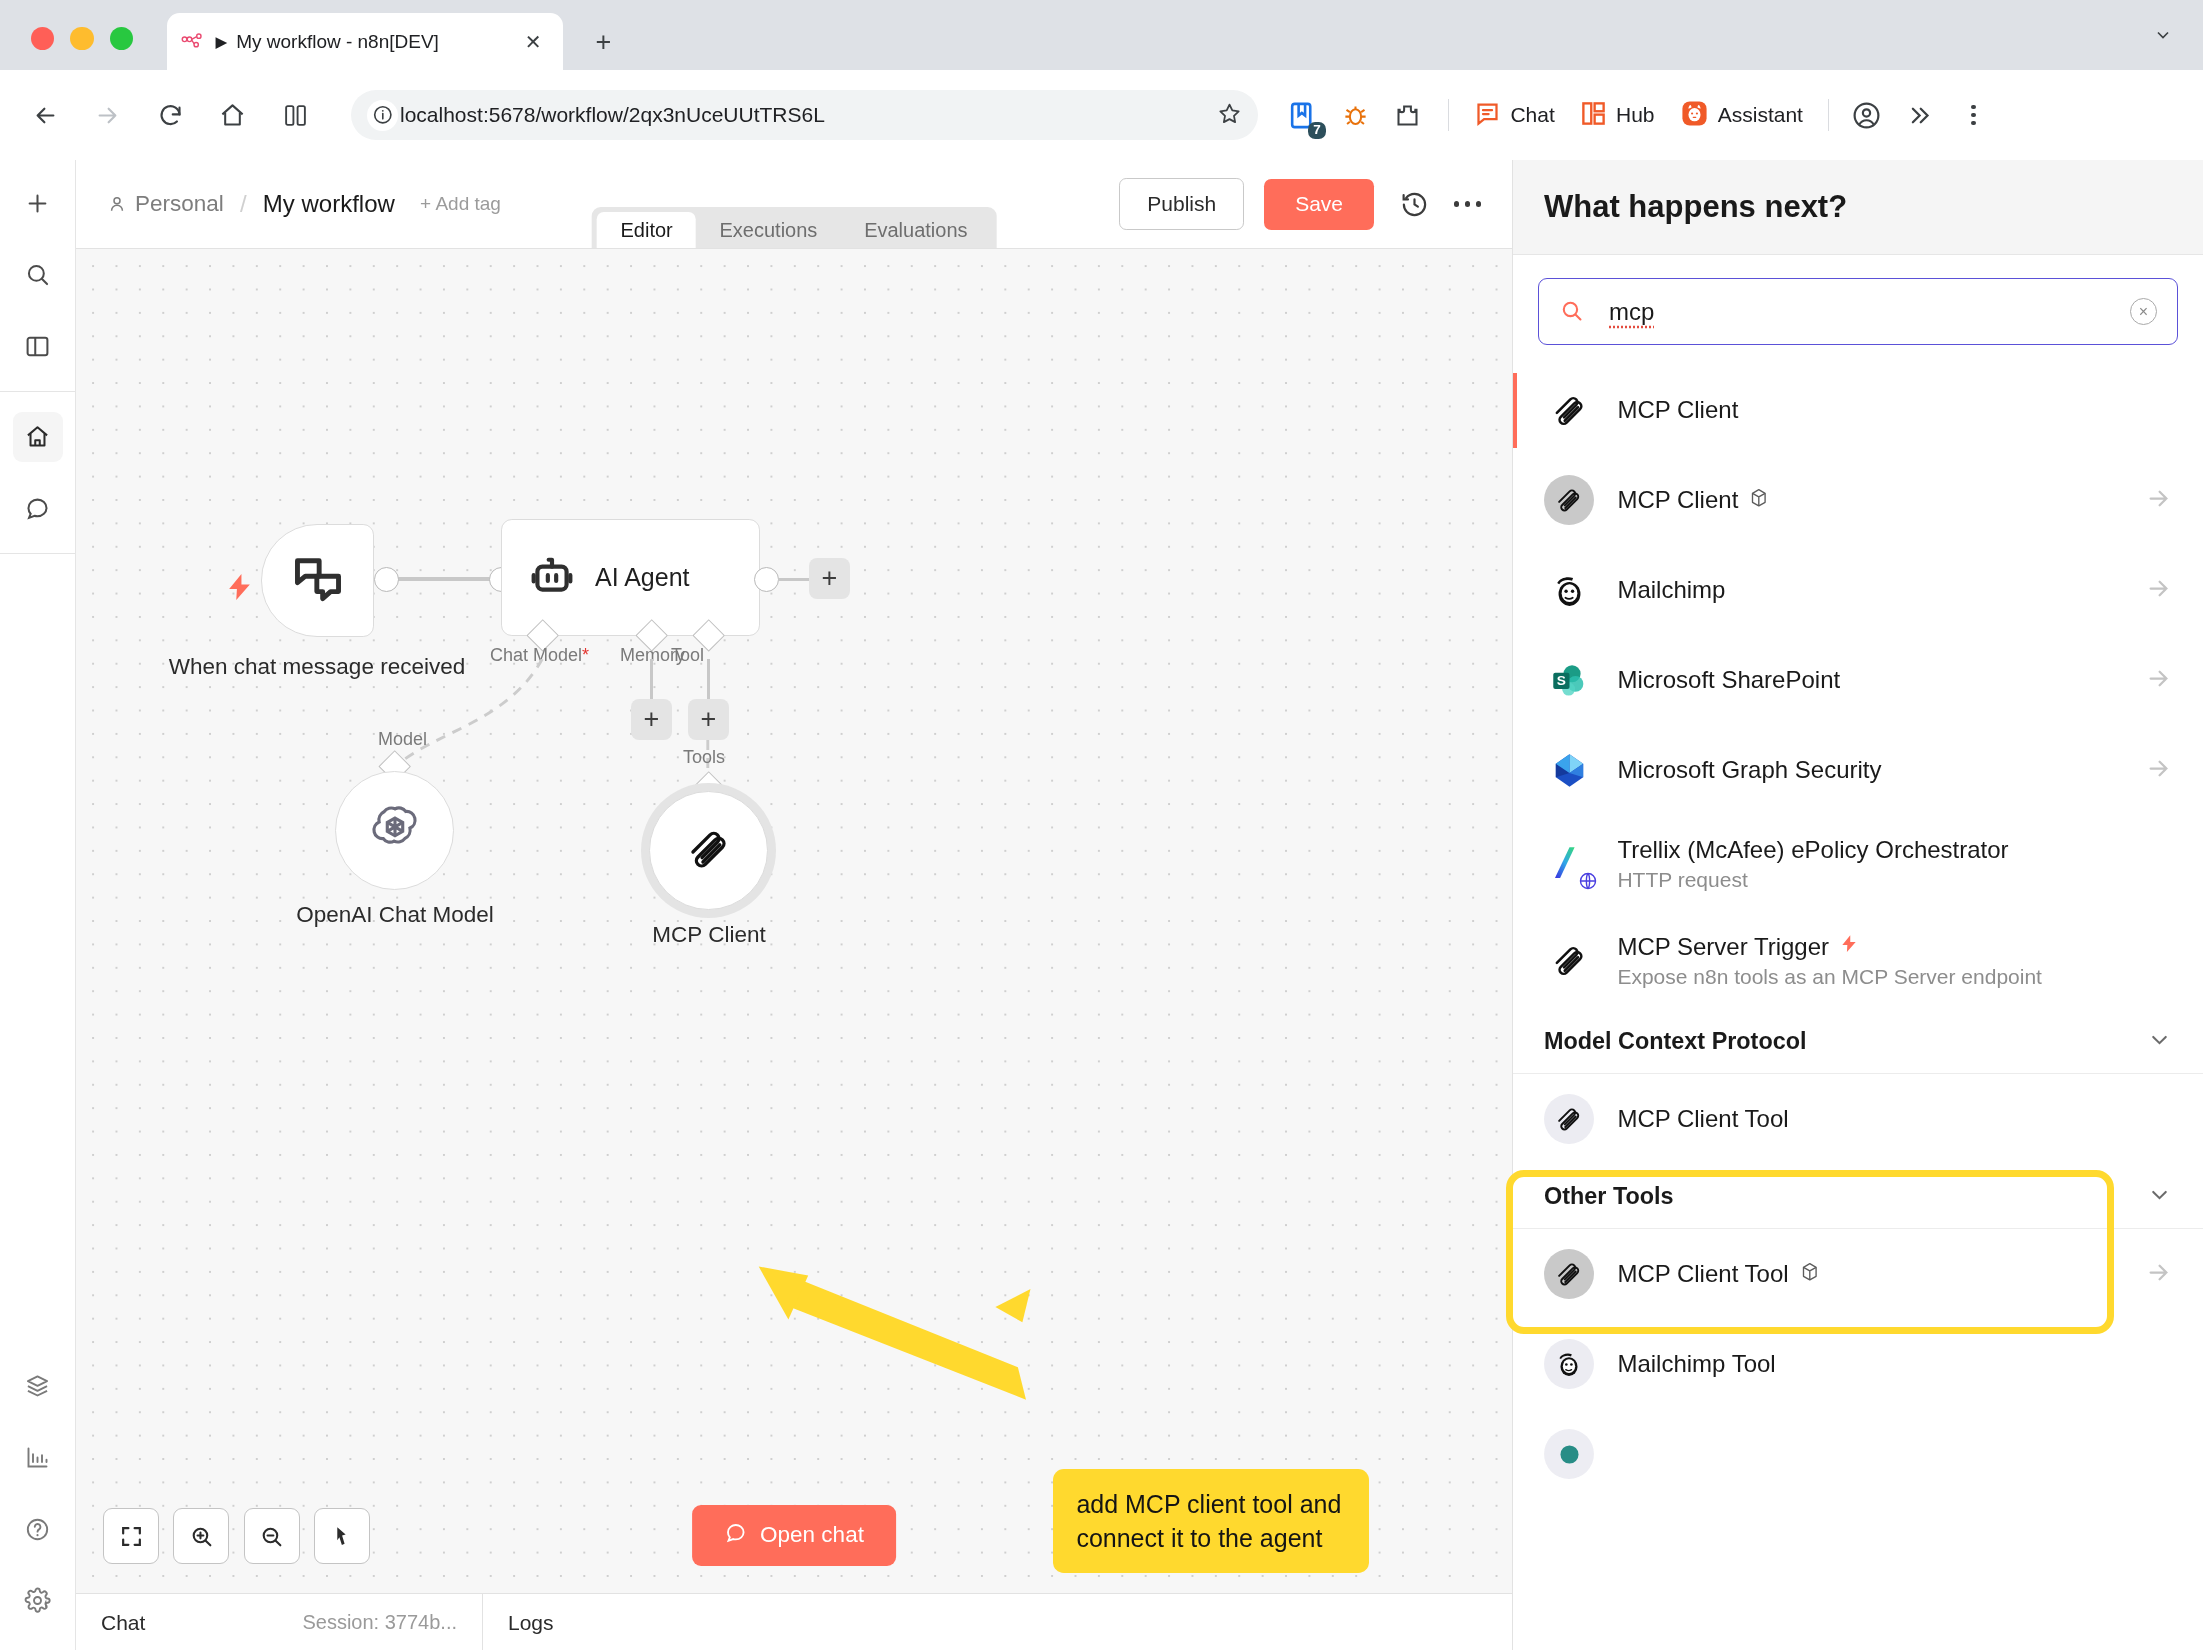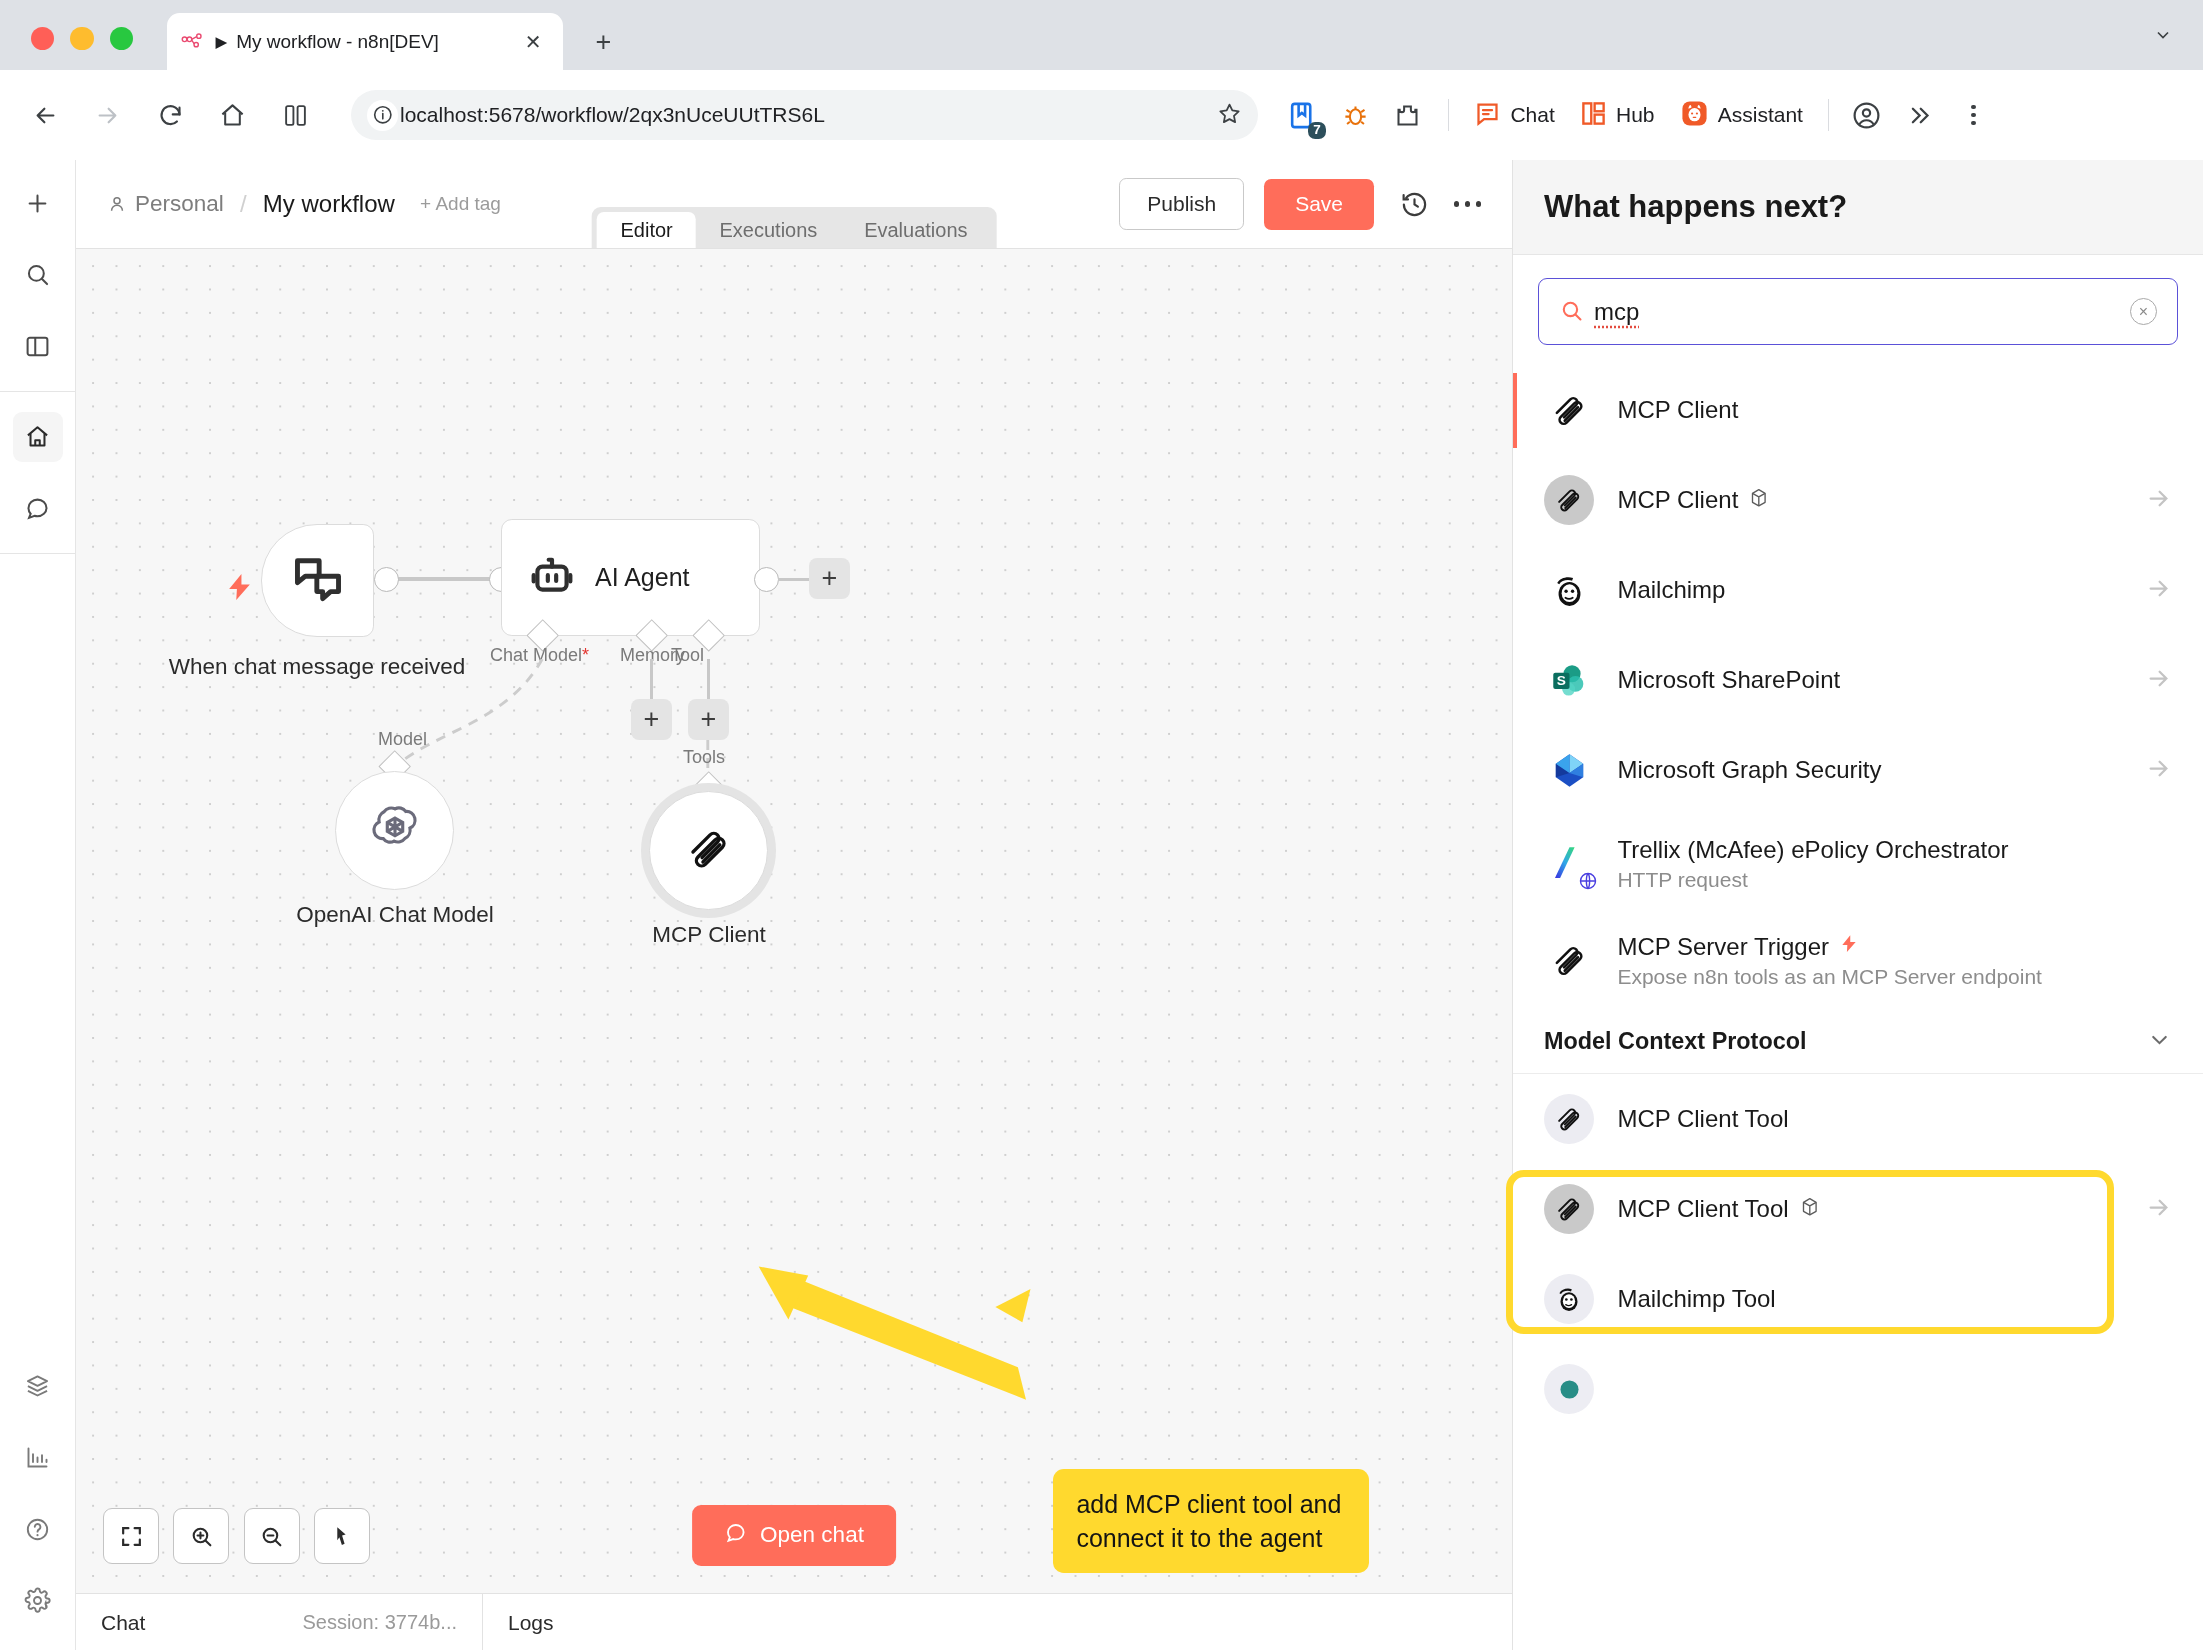--- a/index.html
+++ b/index.html
@@ -255,21 +255,21 @@
   .panel-head {
     height: 95px; flex: 0 0 auto; background: #f5f5f5;
     border-bottom: 0.9px solid #e6e6e6;
     display: flex; align-items: center; padding: 0 31px;
   }
   .panel-head h2 { font-size: 31px; color: #1a1a1a; font-weight: bold; }
 
   .search-row { padding: 23.4px 25px 20px 25px; flex: 0 0 auto; }
   .search-box {
     height: 67px; border: 1.8px solid #5b51d8; border-radius: 9px;
-    display: flex; align-items: center; padding: 0 20px; gap: 10px;
+    display: flex; align-items: center; padding: 0 20px; gap: 25px;
   }
   .search-val {
     flex: 1; font-size: 24px; color: #1a1a1a;
     text-decoration: underline; text-decoration-style: dotted;
     text-decoration-color: #e34c3f; text-underline-offset: 6.3px;
   }
   .clear-x {
     width: 27px; height: 27px; border-radius: 50%; border: 1.4px solid #a9a9a9;
     color: #8a8a8a; font-size: 16px; display: flex; align-items: center;
     justify-content: center; flex: 0 0 auto;
@@ -917,20 +917,28 @@
                 <path d="M9.2 18L17 10.1"></path>
               </svg>
           </span>
           <div class="res-txt">
             <div class="res-name">
                 <span>MCP Client Tool</span>
               </div>
           </div>
         </div>
 
+        <div class="sect-head">
+          <span class="st">Other Tools</span>
+          <span class="chev">
+            <svg width="25" height="25" viewBox="0 0 24 24" fill="none" stroke="#6b6b6b" stroke-width="2" stroke-linecap="round">
+                <path d="M6 9.5l6 6 6-6"></path>
+              </svg>
+          </span>
+        </div>
         <div class="res-item">
           <span class="res-ico circ-grey">
             <svg width="32" height="32" viewBox="0 0 24 24" fill="none" stroke="#111" stroke-width="1.5" stroke-linecap="round" stroke-linejoin="round">
                 <path d="M4.6 13.4L12.5 5.5a2.4 2.4 0 113.4 3.4l-7.1 7.1"></path>
                 <path d="M6.9 15.7L14.8 7.8a2.4 2.4 0 113.4 3.4l-7.9 7.9a2.4 2.4 0 01-3.4-3.4"></path>
                 <path d="M9.2 18L17 10.1"></path>
               </svg>
           </span>
           <div class="res-txt">
             <div class="res-name">

